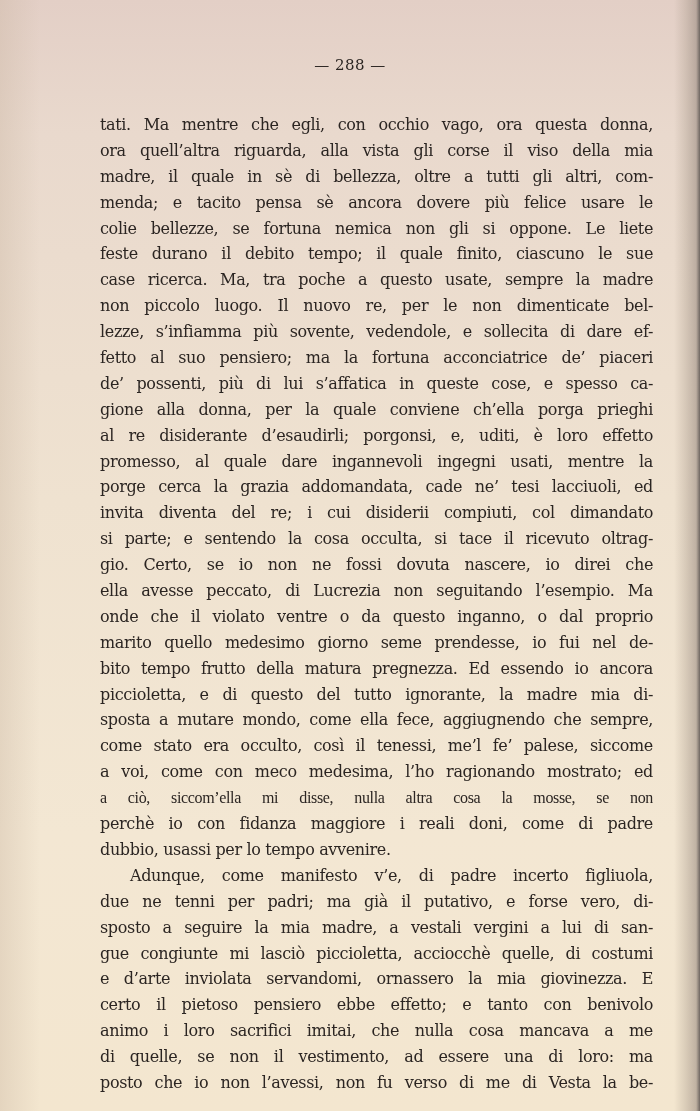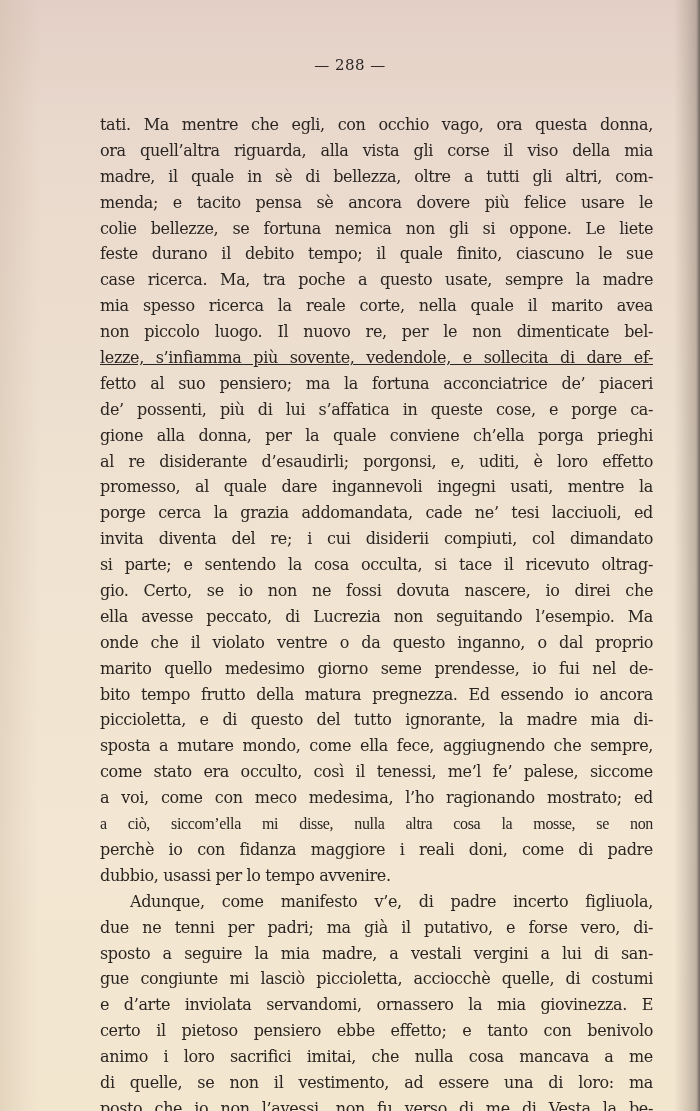--- a/index.html
+++ b/index.html
@@ -70,25 +70,24 @@
 <div class="page-number">— 288 —</div>
 
 <div class="body-text" id="body-text">
     <div class="line" style="display: block; width: 553px; text-align: justify; text-align-last: justify; box-sizing: border-box;">tati. Ma mentre che egli, con occhio vago, ora questa donna,</div>
     <div class="line" style="display: block; width: 553px; text-align: justify; text-align-last: justify; box-sizing: border-box;">ora quell’altra riguarda, alla vista gli corse il viso della mia</div>
     <div class="line" style="display: block; width: 553px; text-align: justify; text-align-last: justify; box-sizing: border-box;">madre, il quale in sè di bellezza, oltre a tutti gli altri, com-</div>
     <div class="line" style="display: block; width: 553px; text-align: justify; text-align-last: justify; box-sizing: border-box;">menda; e tacito pensa sè ancora dovere più felice usare le</div>
     <div class="line" style="display: block; width: 553px; text-align: justify; text-align-last: justify; box-sizing: border-box;">colie bellezze, se fortuna nemica non gli si oppone. Le liete</div>
     <div class="line" style="display: block; width: 553px; text-align: justify; text-align-last: justify; box-sizing: border-box;">feste durano il debito tempo; il quale finito, ciascuno le sue</div>
     <div class="line" style="display: block; width: 553px; text-align: justify; text-align-last: justify; box-sizing: border-box;">case ricerca. Ma, tra poche a questo usate, sempre la madre</div>
-    <div class="line" style="display: block; width: 553px; text-align: justify; text-align-last: justify; box-sizing: border-box;">mia spesso ricerca la reale corte, nella quale il marito avea</div>
     <div class="line" style="display: block; width: 553px; text-align: justify; text-align-last: justify; box-sizing: border-box;">non piccolo luogo. Il nuovo re, per le non dimenticate bel-</div>
-    <div class="line" style="display: block; width: 553px; text-align: justify; text-align-last: justify; box-sizing: border-box; text-decoration: underline;">lezze, s’infiamma più sovente, vedendole, e sollecita di dare ef-</div>
+    <div class="line" style="display: block; width: 553px; text-align: justify; text-align-last: justify; box-sizing: border-box;">lezze, s’infiamma più sovente, vedendole, e sollecita di dare ef-</div>
     <div class="line" style="display: block; width: 553px; text-align: justify; text-align-last: justify; box-sizing: border-box;">fetto al suo pensiero; ma la fortuna acconciatrice de’ piaceri</div>
-    <div class="line" style="display: block; width: 553px; text-align: justify; text-align-last: justify; box-sizing: border-box;">de’ possenti, più di lui s’affatica in queste cose, e porge ca-</div>
+    <div class="line" style="display: block; width: 553px; text-align: justify; text-align-last: justify; box-sizing: border-box;">de’ possenti, più di lui s’affatica in queste cose, e spesso ca-</div>
     <div class="line" style="display: block; width: 553px; text-align: justify; text-align-last: justify; box-sizing: border-box;">gione alla donna, per la quale conviene ch’ella porga prieghi</div>
     <div class="line" style="display: block; width: 553px; text-align: justify; text-align-last: justify; box-sizing: border-box;">al re disiderante d’esaudirli; porgonsi, e, uditi, è loro effetto</div>
     <div class="line" style="display: block; width: 553px; text-align: justify; text-align-last: justify; box-sizing: border-box;">promesso, al quale dare ingannevoli ingegni usati, mentre la</div>
     <div class="line" style="display: block; width: 553px; text-align: justify; text-align-last: justify; box-sizing: border-box;">porge cerca la grazia addomandata, cade ne’ tesi lacciuoli, ed</div>
     <div class="line" style="display: block; width: 553px; text-align: justify; text-align-last: justify; box-sizing: border-box;">invita diventa del re; i cui disiderii compiuti, col dimandato</div>
     <div class="line" style="display: block; width: 553px; text-align: justify; text-align-last: justify; box-sizing: border-box;">si parte; e sentendo la cosa occulta, si tace il ricevuto oltrag-</div>
     <div class="line" style="display: block; width: 553px; text-align: justify; text-align-last: justify; box-sizing: border-box;">gio. Certo, se io non ne fossi dovuta nascere, io direi che</div>
     <div class="line" style="display: block; width: 553px; text-align: justify; text-align-last: justify; box-sizing: border-box;">ella avesse peccato, di Lucrezia non seguitando l’esempio. Ma</div>
     <div class="line" style="display: block; width: 553px; text-align: justify; text-align-last: justify; box-sizing: border-box;">onde che il violato ventre o da questo inganno, o dal proprio</div>
     <div class="line" style="display: block; width: 553px; text-align: justify; text-align-last: justify; box-sizing: border-box;">marito quello medesimo giorno seme prendesse, io fui nel de-</div>

